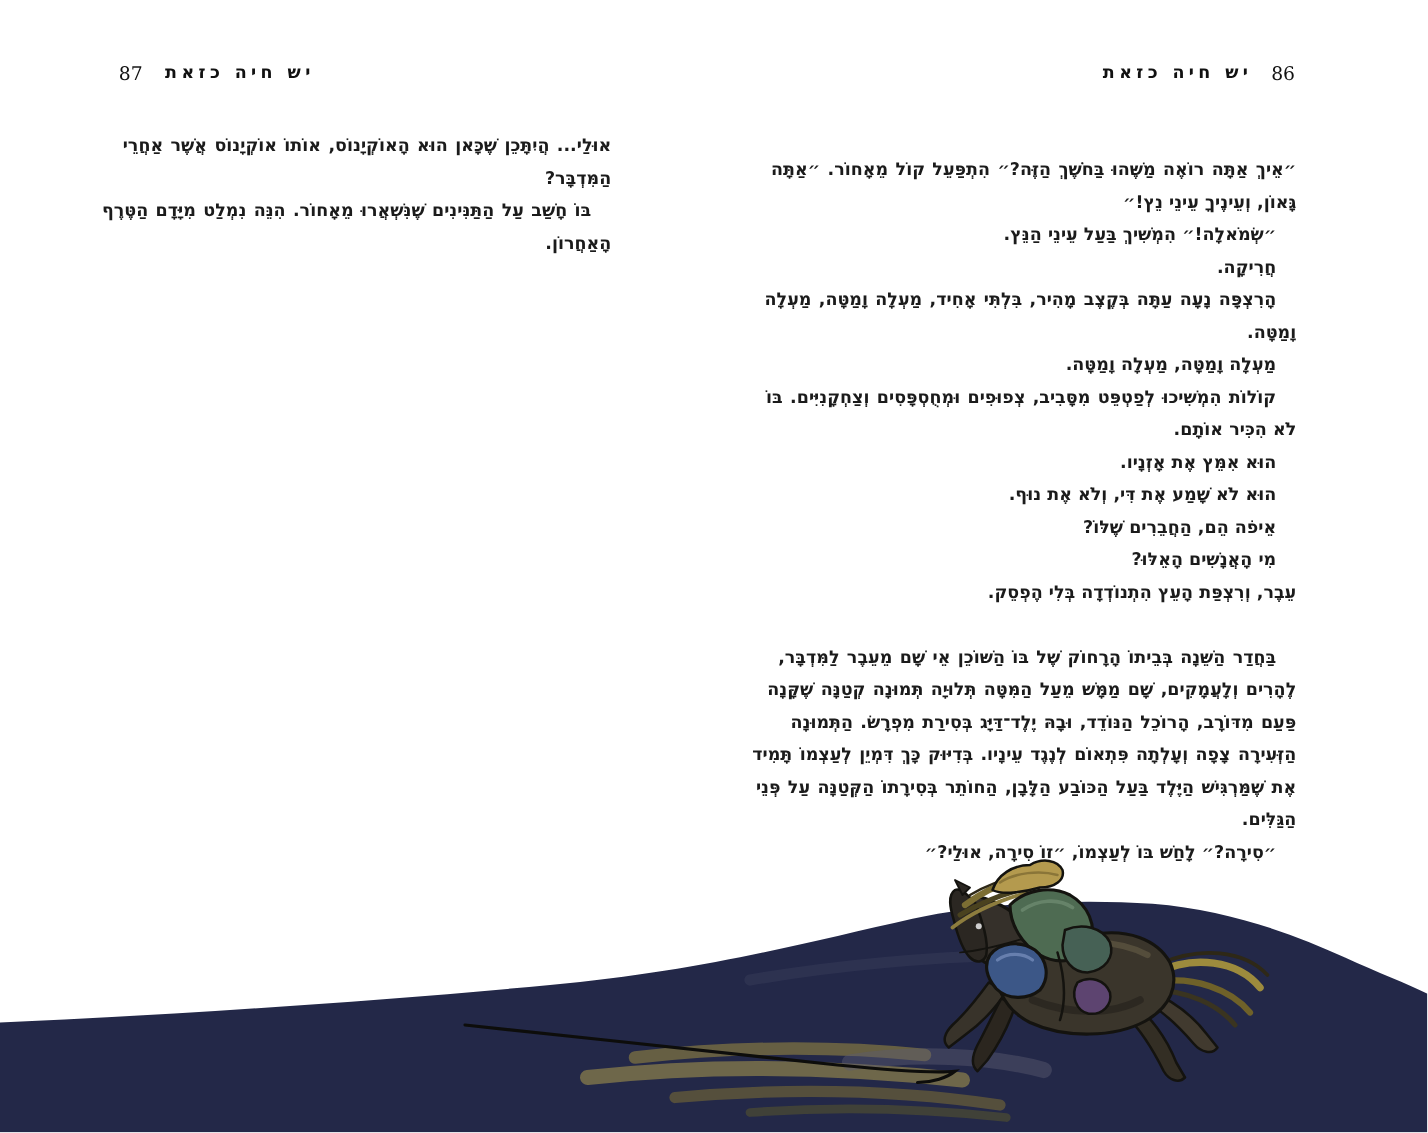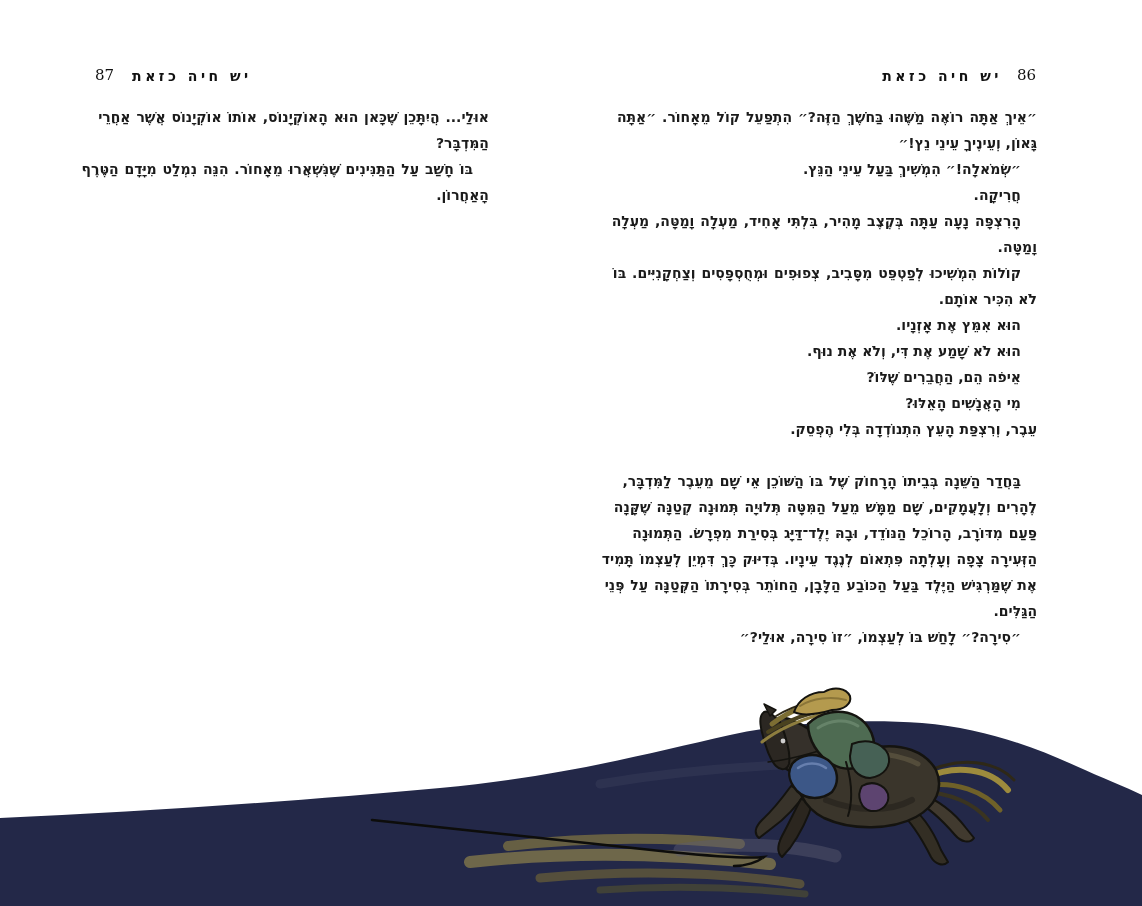--- a/index.html
+++ b/index.html
@@ -5,43 +5,43 @@
   html,body{margin:0;padding:0;}
   body{
     position:relative;
     width:1142px;height:906px;
     background:#ffffff;
     overflow:hidden;
     font-family:"DejaVu Sans", sans-serif;
     color:var(--ink,#1b1b1b);
   }
   .page-header{
-    position:absolute;top:66px;
-    display:flex;align-items:flex-end;
+    position:absolute;top:50px;
+    display:flex;align-items:flex-start;
     direction:ltr;
   }
   .header-left{left:95px;gap:18px;}
   .header-right{right:106px;gap:15px;}
   .page-num{
     font-family:"DejaVu Serif","DejaVu Sans",serif;
     font-size:15px;color:var(--header_ink,#111111);
   }
   .header-title{
     direction:rtl;
     font-size:14px;font-weight:bold;
     letter-spacing:3.5px;
     color:var(--header_ink,#111111);
   }
   .text-col{
     position:absolute;top:104px;
     direction:rtl;
     font-size:14px;line-height:26px;font-weight:bold;
   }
   .col-left{left:45px;width:444px;}
-  .col-right{left:678px;width:359px;}
+  .col-right{left:678px;width:359px;margin-top:19px;}
   .line{white-space:nowrap;text-align:right;}
   .line.end{text-align:right;}
   .line.indent{padding-right:16px;}
   .line.full{word-spacing:1px;}
   .line.para-gap{margin-top:26px;}
   .illustration{
     position:absolute;left:0;top:0;width:1142px;height:906px;
     pointer-events:none;
   }
 </style>
@@ -58,20 +58,21 @@
   <span class="page-num">86</span>
 </div>
 
 <div class="text-col col-right">
   <div class="line full">״אֵיךְ אַתָּה רוֹאֶה מַשֶּׁהוּ בַּחֹשֶׁךְ הַזֶּה?״ הִתְפַּעֵל קוֹל מֵאָחוֹר. ״אַתָּה</div>
   <div class="line">גָּאוֹן, וְעֵינֶיךָ עֵינֵי נֵץ!״</div>
   <div class="line indent">״שְׂמֹאלָה!״ הִמְשִׁיךְ בַּעַל עֵינֵי הַנֵּץ.</div>
   <div class="line indent">חֲרִיקָה.</div>
   <div class="line full indent">הָרִצְפָּה נָעָה עַתָּה בְּקֶצֶב מָהִיר, בִּלְתִּי אָחִיד, מַעְלָה וָמַטָּה, מַעְלָה</div>
   <div class="line">וָמַטָּה.</div>
+  <div class="line indent">מַעְלָה וָמַטָּה, מַעְלָה וָמַטָּה.</div>
   <div class="line full indent">קוֹלוֹת הִמְשִׁיכוּ לְפַטְפֵּט מִסָּבִיב, צְפוּפִים וּמְחֻסְפָּסִים וְצַחְקָנִיִּים. בּוֹ</div>
   <div class="line">לֹא הִכִּיר אוֹתָם.</div>
   <div class="line indent">הוּא אִמֵּץ אֶת אָזְנָיו.</div>
   <div class="line indent">הוּא לֹא שָׁמַע אֶת דִּי, וְלֹא אֶת נוּף.</div>
   <div class="line indent">אֵיפֹה הֵם, הַחֲבֵרִים שֶׁלּוֹ?</div>
   <div class="line indent">מִי הָאֲנָשִׁים הָאֵלּוּ?</div>
   <div class="line">עֵבֶר, וְרִצְפַּת הָעֵץ הִתְנוֹדְדָה בְּלִי הֶפְסֵק.</div>
   <div class="line full indent para-gap">בַּחֲדַר הַשֵּׁנָה בְּבֵיתוֹ הָרָחוֹק שֶׁל בּוֹ הַשּׁוֹכֵן אֵי שָׁם מֵעֵבֶר לַמִּדְבָּר,</div>
   <div class="line full">לֶהָרִים וְלָעֲמָקִים, שָׁם מַמָּשׁ מֵעַל הַמִּטָּה תְּלוּיָה תְּמוּנָה קְטַנָּה שֶׁקָּנָה</div>
   <div class="line full">פַּעַם מִדּוֹרָב, הָרוֹכֵל הַנּוֹדֵד, וּבָהּ יֶלֶד־דַּיָּג בְּסִירַת מִפְרָשׂ. הַתְּמוּנָה</div>

